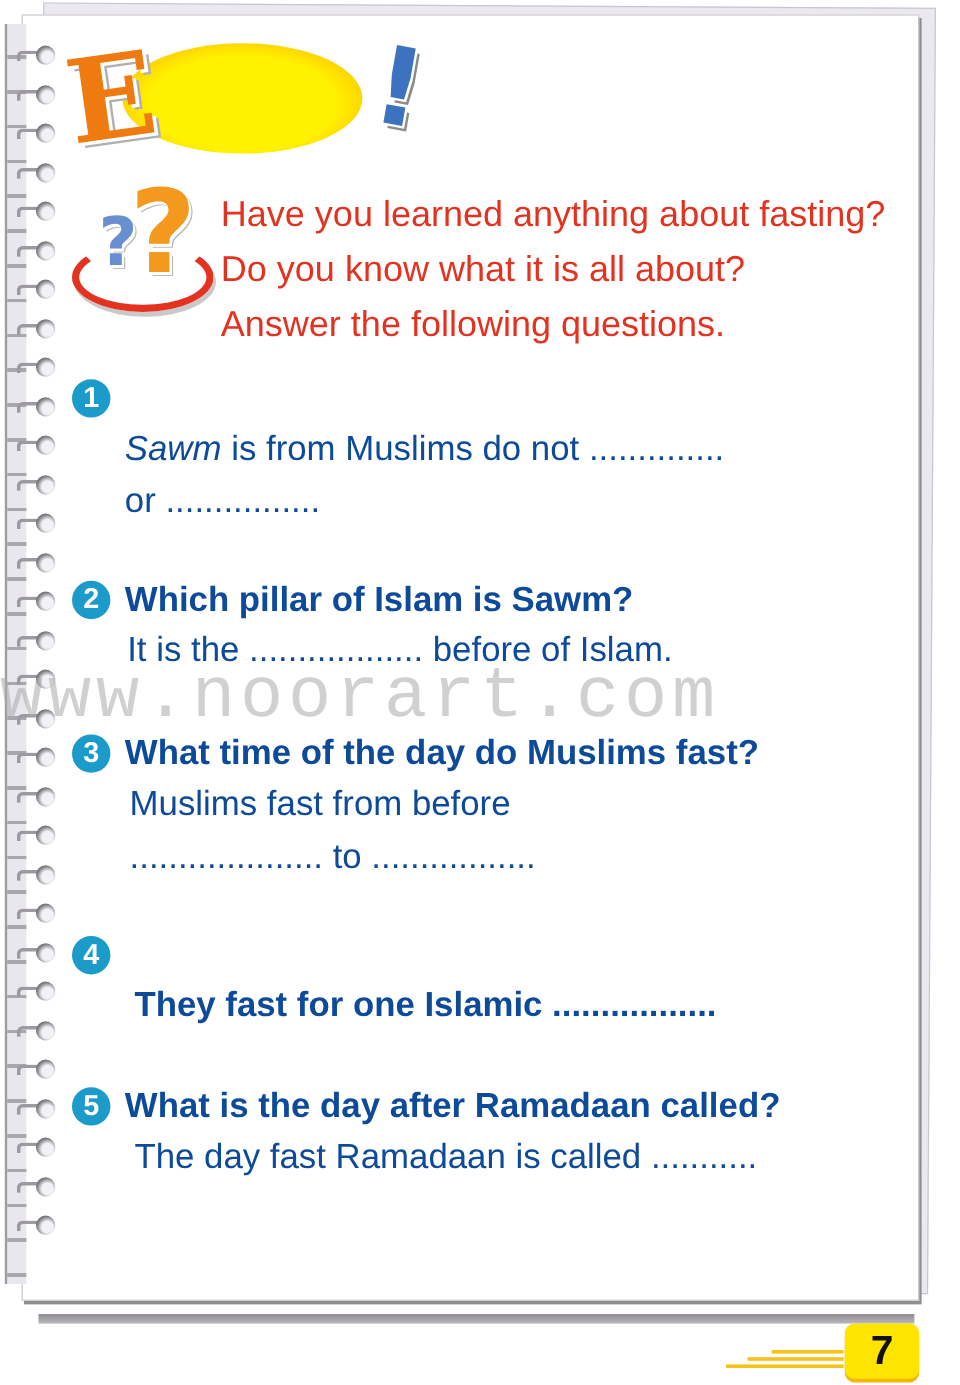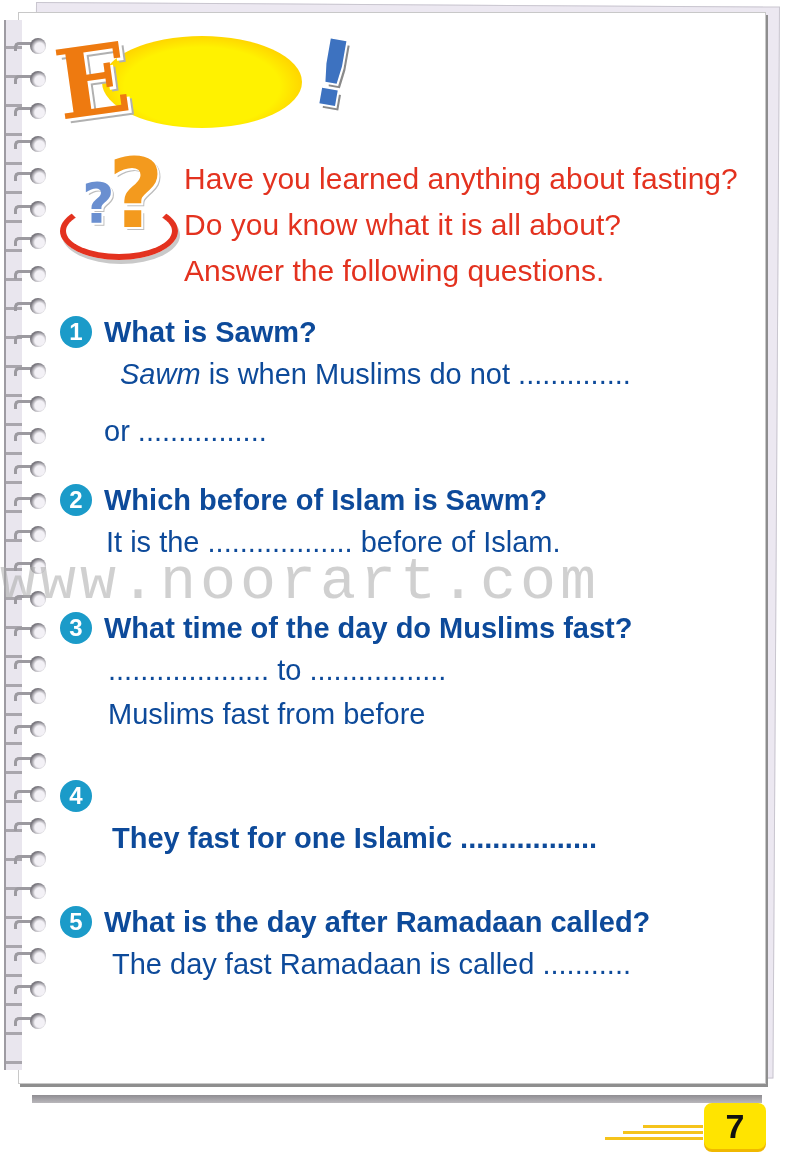--- a/index.html
+++ b/index.html
@@ -94,21 +94,21 @@
 
   .q { position:absolute; left:60px; color:#0d4a9a; }
   .q-title { display:flex; align-items:center; font-weight:bold; font-size:29px; height:40px; }
   .num {
     width:32px; height:32px; border-radius:50%;
     background:#1b9bc9; color:#ffffff; font-weight:bold; font-size:24px;
     display:inline-flex; align-items:center; justify-content:center;
     margin-right:12px; flex:none;
   }
   .q-line { font-size:29px; line-height:44px; }
-  .q-line i { font-style:italic;margin-left:16px; }
+  .q-line i { font-style:italic; }
 
   .watermark {
     position:absolute; left:0; top:548px; width:696px;
     font-family:"Liberation Mono", monospace; font-size:60px; color:rgba(170,170,170,0.55);
     letter-spacing:4px; white-space:nowrap; pointer-events:none;
   }
 
   
   .page-lines { position:absolute; left:603px; top:1125px; width:100px; height:20px; }
   .page-lines span { position:absolute; right:0; height:3px; background:#f5c31b; }
@@ -267,41 +267,40 @@
 
 <div class="intro">
   <div><b>Have</b><span> you learned anything about fasting?</span></div>
   <div><b>Do</b><span> you know what it is all about?</span></div>
   <div><b>Answer</b><span> the following questions.</span></div>
 </div>
 
 <div class="q" style="top:312px;">
   <div class="q-title">
     <span class="num">1</span>
-    <span>What is Sawm?</span>
-  </div>
-  <div class="q-line" style="padding-left:44px;"><i>Sawm</i><span> is when Muslims do not ..............</span></div>
-  <div class="q-line" style="padding-left:44px;margin-top:13px;"><span>or ................</span></div>
+  </div>
+  <div class="q-line" style="padding-left:44px;"><i>Sawm</i><span> is from Muslims do not ..............</span></div>
+  <div class="q-line" style="padding-left:44px;"><span>or ................</span></div>
 </div>
 
 <div class="q" style="top:480px;">
   <div class="q-title">
     <span class="num">2</span>
-    <span>Which before of Islam is Sawm?</span>
+    <span>Which pillar of Islam is Sawm?</span>
   </div>
   <div class="q-line" style="padding-left:46px;"><span>It is the .................. before of Islam.</span></div>
 </div>
 
 <div class="q" style="top:608px;">
   <div class="q-title">
     <span class="num">3</span>
     <span>What time of the day do Muslims fast?</span>
   </div>
+  <div class="q-line" style="padding-left:48px;"><span>Muslims fast from before</span></div>
   <div class="q-line" style="padding-left:48px;"><span>.................... to .................</span></div>
-  <div class="q-line" style="padding-left:48px;"><span>Muslims fast from before</span></div>
 </div>
 
 <div class="q" style="top:776px;">
   <div class="q-title">
     <span class="num">4</span>
   </div>
   <div class="q-line" style="padding-left:52px;font-weight:bold;"><span>They fast for one Islamic .................</span></div>
 </div>
 
 <div class="q" style="top:902px;">

